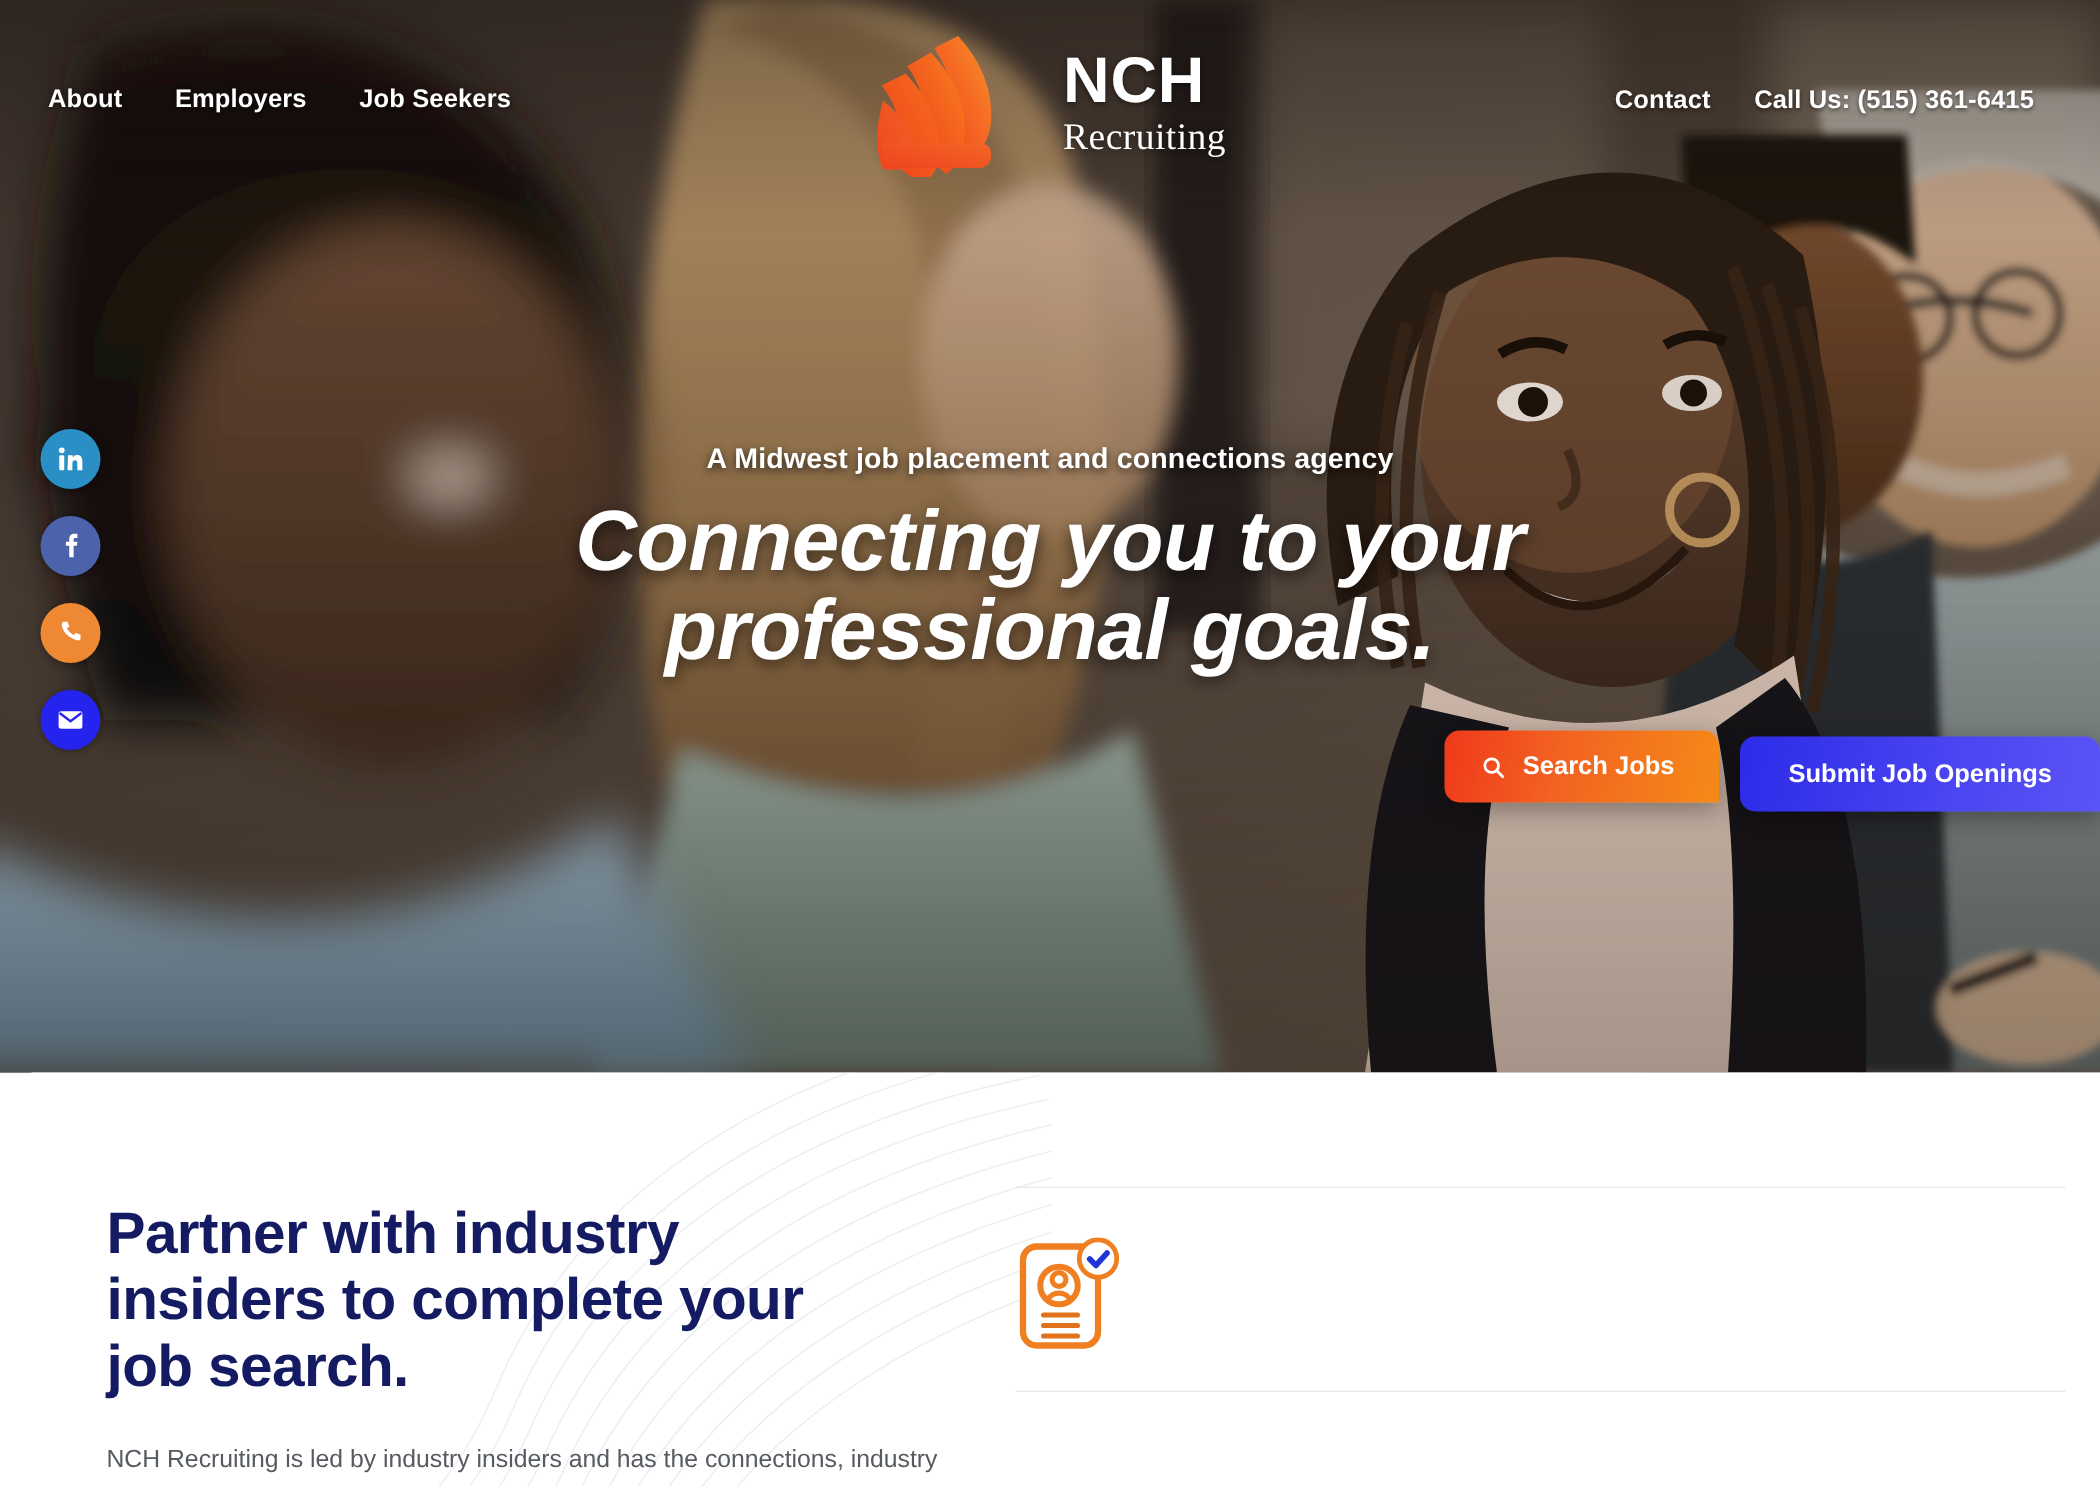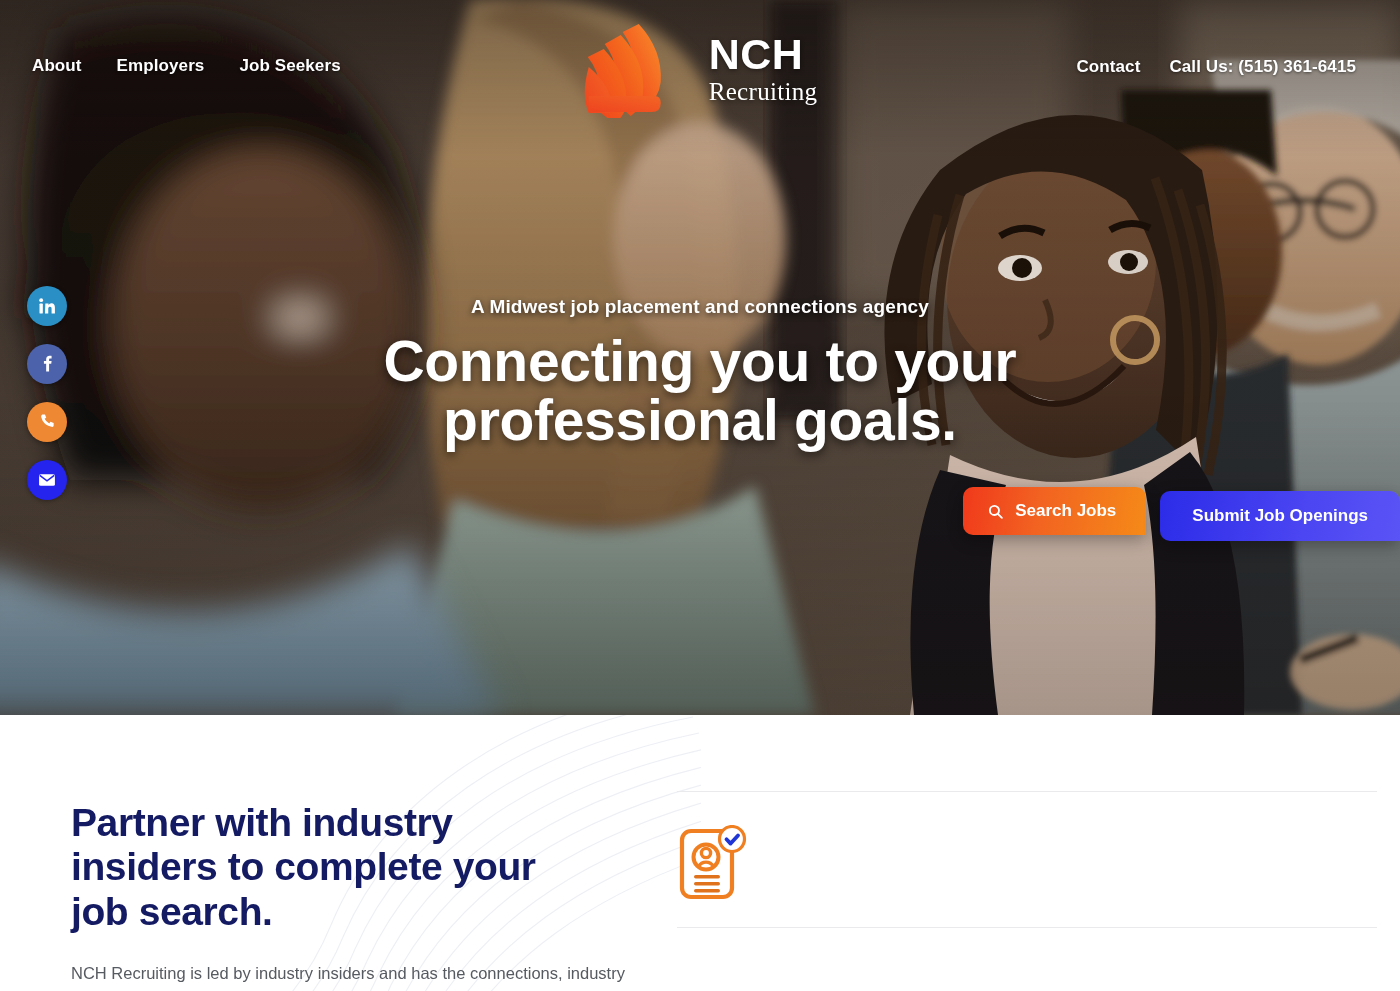--- a/index.html
+++ b/index.html
@@ -100,20 +100,21 @@
     text-shadow: 0 2px 6px rgba(0,0,0,.7);
   }
   .hero-title {
     color: #ffffff;
     font-size: 57px;
     font-weight: bold;
     line-height: 1.04;
     margin-top: 14px;
     letter-spacing: -.3px;
     text-shadow: 0 3px 10px rgba(0,0,0,.6);
+    font-style: italic;
   }
 
   
   .cta-row {
     position: absolute; left: 0; right: 0; top: 487px;
     display: flex; justify-content: flex-end; align-items: flex-start;
     gap: 14px; z-index: 7;
   }
   .btn {
     border: none; cursor: pointer; color: #fff;

